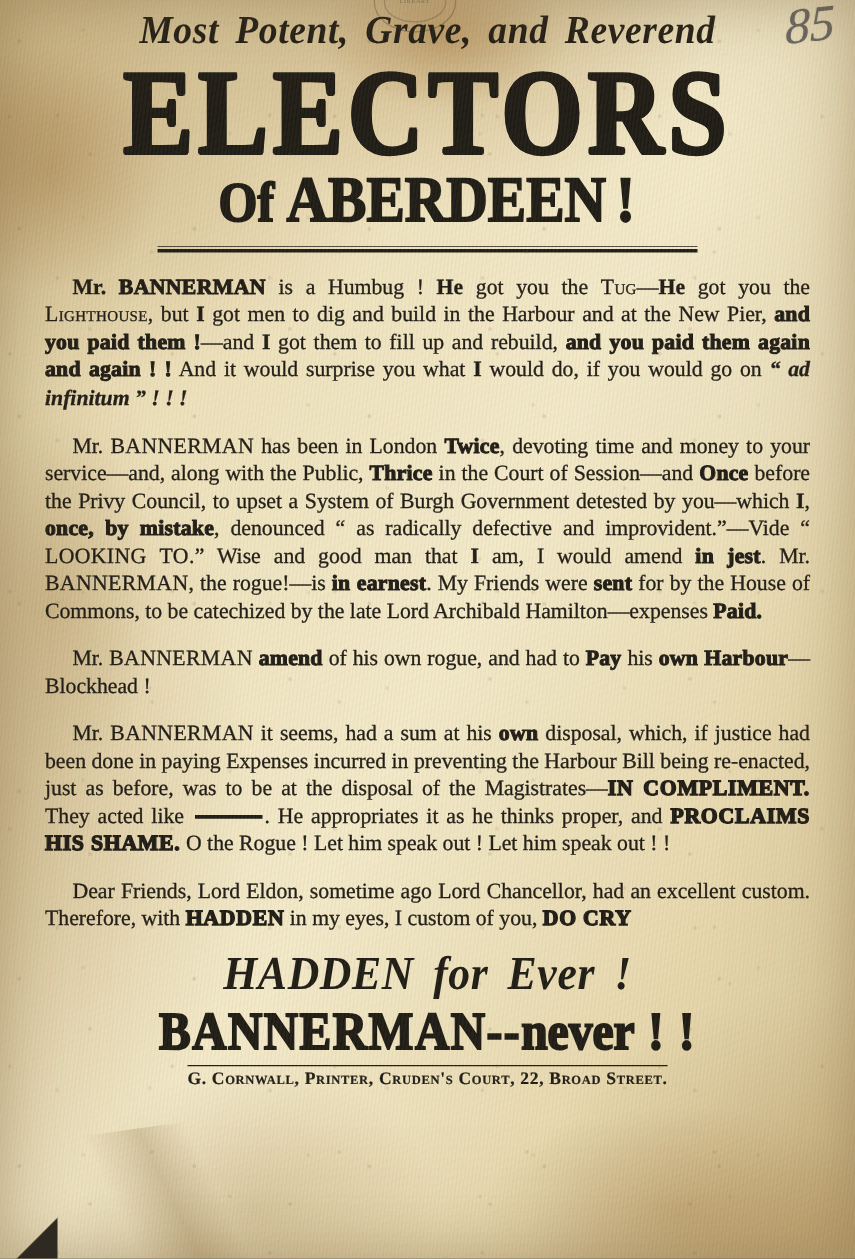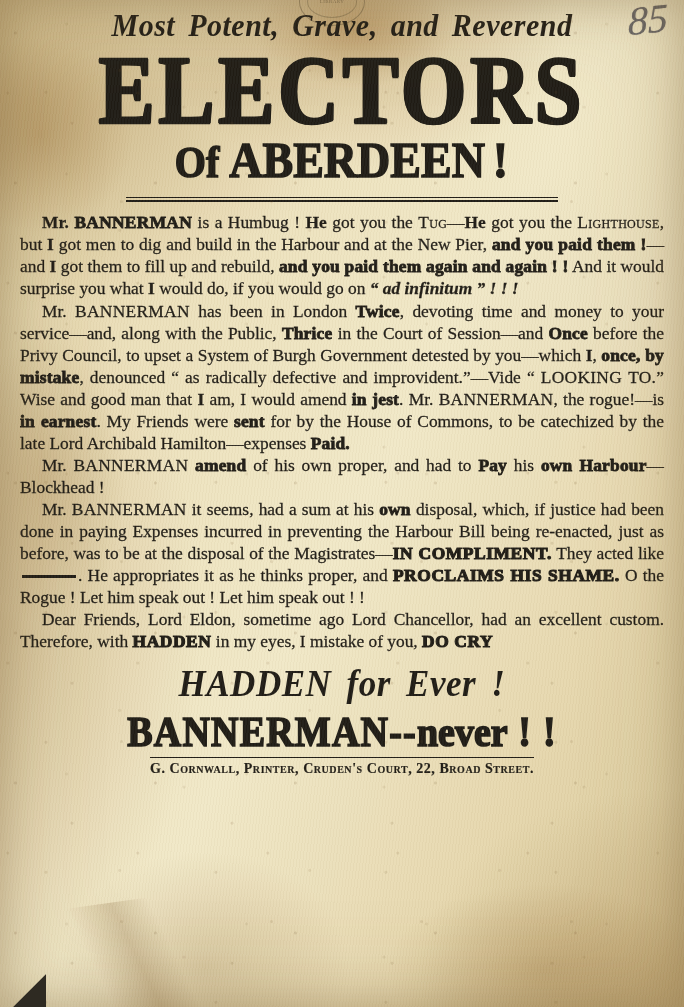--- a/index.html
+++ b/index.html
@@ -184,21 +184,21 @@
   .body-text {
     margin-top: 9px;
     font-size: 17.4px;
     line-height: 1.265;
     text-align: justify;
     text-justify: inter-word;
     padding: 0 6px;
     -webkit-text-stroke: .26px #1d1a14;
   }
   .body-text p {
-    margin: 0;
+    margin: 16px;
     text-indent: 22px;
   }
   .b    { font-weight: bold; }
   .bb   { font-weight: bold; -webkit-text-stroke: .8px #1d1a14; letter-spacing: .2px; }
   .bi   { font-weight: bold; font-style: italic; }
   .sc   { font-variant: small-caps; letter-spacing: .3px; }
   .caps { letter-spacing: .3px; }
   .heavy {
     font-weight: bold;
     -webkit-text-stroke: 1.1px #1d1a14;
@@ -278,23 +278,23 @@
 
     <div class="hd-aberdeen">
       <span class="of">Of</span><span class="city">ABERDEEN</span><span class="bang">!</span>
     </div>
 
     <hr class="rule-double">
 
     <div class="body-text">
         <p><span class="b">Mr. </span><span class="bb caps">BANNERMAN</span><span> is a Humbug ! </span><span class="b">He</span><span> got you the </span><span class="sc">Tug</span><span>—</span><span class="b">He</span><span> got you the </span><span class="sc">Lighthouse</span><span>, but </span><span class="b">I</span><span> got men to dig and build in the Harbour and at the New Pier, </span><span class="bb">and you paid them !</span><span>—and </span><span class="b">I</span><span> got them to fill up and rebuild, </span><span class="bb">and you paid them again and again ! !</span><span>  And it would surprise you what </span><span class="b">I</span><span> would do, if you would go on </span><span class="bi">“ ad infinitum ” ! ! !</span></p>
         <p><span>Mr. </span><span class="caps">BANNERMAN</span><span> has been in London </span><span class="bb">Twice</span><span>, devoting time and money to your service—and, along with the Public, </span><span class="bb">Thrice</span><span> in the Court of Session—and </span><span class="bb">Once</span><span> before the Privy Council, to upset a System of Burgh Government detested by you—which </span><span class="b">I</span><span>, </span><span class="bb">once, by mistake</span><span>, denounced “ as radically defective and improvident.”—Vide “ </span><span class="caps">LOOKING TO.</span><span>”  Wise and good man that </span><span class="b">I</span><span> am, I would amend </span><span class="bb">in jest</span><span>.  Mr. </span><span class="caps">BANNERMAN</span><span>, the rogue!—is </span><span class="bb">in earnest</span><span>. My Friends were </span><span class="bb">sent</span><span> for by the House of Commons, to be catechized by the late Lord Archibald Hamilton—expenses </span><span class="bb">Paid.</span></p>
-        <p><span>Mr. </span><span class="caps">BANNERMAN</span><span> </span><span class="bb">amend</span><span> of his own proper, and had to </span><span class="bb">Pay</span><span> his </span><span class="bb">own Harbour</span><span>—Blockhead !</span></p>
+        <p><span>Mr. </span><span class="caps">BANNERMAN</span><span> </span><span class="bb">amend</span><span> of his own rogue, and had to </span><span class="bb">Pay</span><span> his </span><span class="bb">own Harbour</span><span>—Blockhead !</span></p>
         <p><span>Mr. </span><span class="caps">BANNERMAN</span><span> it seems, had a sum at his </span><span class="bb">own</span><span> disposal, which, if justice had been done in paying Expenses incurred in preventing the Harbour Bill being re-enacted, just as before, was to be at the disposal of the Magistrates—</span><span class="heavy">IN COMPLIMENT.</span><span> They acted like </span><span class="blank-rule"></span><span>.  He appropriates it as he thinks proper, and </span><span class="heavy">PROCLAIMS HIS SHAME.</span><span>  O the Rogue ! Let him speak out !  Let him speak out ! !</span></p>
-        <p><span>Dear Friends, Lord Eldon, sometime ago Lord Chancellor, had an excellent custom.   Therefore, with </span><span class="heavy">HADDEN</span><span> in my eyes, I mistake of you, </span><span class="heavy">DO CRY</span></p>
+        <p><span>Dear Friends, Lord Eldon, sometime ago Lord Chancellor, had an excellent custom.   Therefore, with </span><span class="heavy">HADDEN</span><span> in my eyes, I custom of you, </span><span class="heavy">DO CRY</span></p>
       </div>
 
     <div class="slogan-hadden">HADDEN for Ever !</div>
 
     <div class="slogan-bannerman">
       <span>BANNERMAN--</span><span class="never">never</span><span> ! !</span>
     </div>
 
     <hr class="rule-thin">
 

